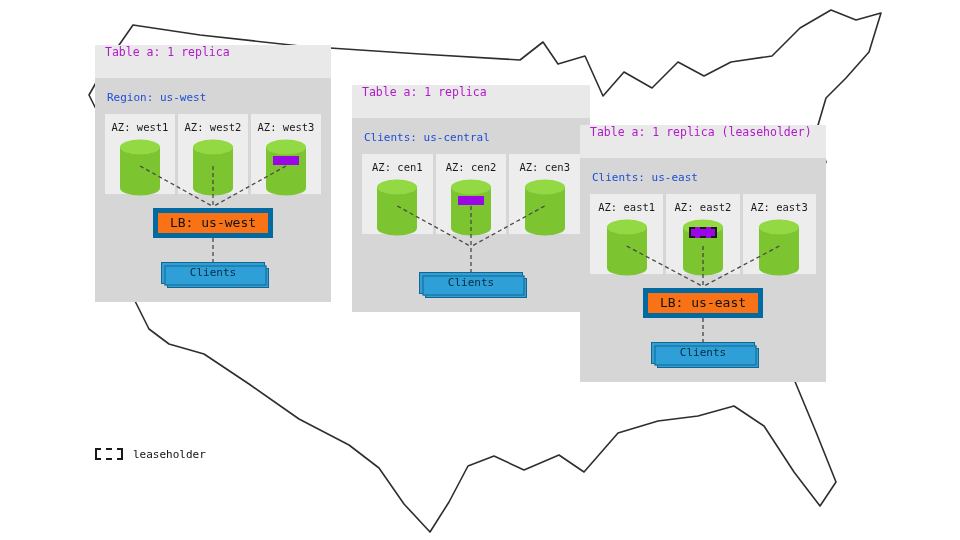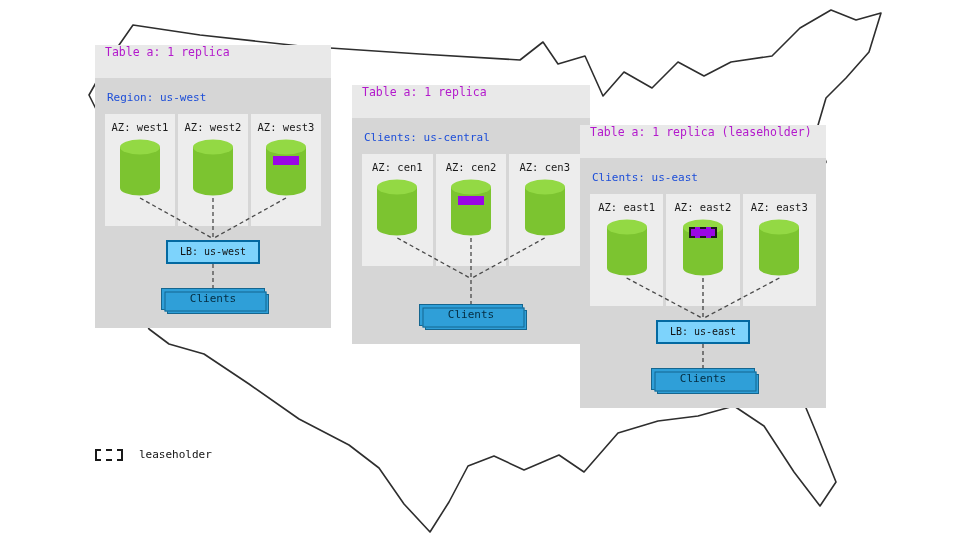--- a/index.html
+++ b/index.html
@@ -10,60 +10,60 @@
   .map-svg { position: absolute; left: 0; top: 0; z-index: 0; }
 
   .panel { position: absolute; background: #d6d6d6; z-index: 2; }
   .panel-header {
     height: 33px; background: #e9e9e9; display: flex; 
     padding: 0 10px; font-size: 11.5px; color: #b319cc; white-space: nowrap;
   }
   .panel-body { padding-bottom: 18px; }
   .region-title { font-size: 11px; line-height: 15px; color: #1d4ed8; margin: 12px 12px 9px 12px; }
 
-  .az-row { display: flex; gap: 3px; margin: 0 10px; height: 112px; }
+  .az-row { display: flex; gap: 3px; margin: 0 10px; height: 80px; }
   .az-cell { flex: 1; background: #ededed; text-align: center; position: relative; }
   .az-label { font-size: 10.5px; line-height: 14px; color: #1a1a1a; padding-top: 6px; white-space: nowrap; }
   .cyl-wrap { position: relative; display: inline-block; margin-top: 5px; }
   .cyl { display: block; }
 
   .replica-marker {
     position: absolute; left: 50%; transform: translateX(-50%);
     top: 17px; width: 26px; height: 9px; background: #9a06e6;
   }
   .replica-marker.leaseholder {
     top: 8px; width: 28px; height: 11px; border: 2px dashed #1a1a1a;
   }
 
   svg.connector { display: block; position: relative; z-index: 1; width: calc(100% - 20px); margin: 0 10px; }
   svg.fan  { height: 44px; margin-top: -30px; }
   svg.drop { height: 24px; }
   .dash { stroke: #4a4a4a; stroke-width: 1.3; stroke-dasharray: 4 3; fill: none; }
 
   .lb-box {
     display: block; width: max-content; margin: 0 auto;
-    background: #7dd3fc; border: 2px solid #0369a1;
-    font-size: 10px; line-height: 14px; padding: 3px 12px; color: #111;
+    background: #f97316; border: 5px solid #0369a1;
+    font-size: 13px; line-height: 14px; padding: 3px 12px; color: #111;
   }
 
   .clients-box {
     position: relative; z-index: 0; width: max-content; margin: 0 auto;
     background: #2f9fd8; border: 1px solid #15668f;
     font-size: 11px; line-height: 14px; padding: 3px 28px; color: #052c40;
   }
   .clients-box::before {
     content: ""; position: absolute; inset: 0; transform: translate(5px,5px);
     background: #2f9fd8; border: 1px solid #15668f; z-index: -2;
   }
   .clients-box::after {
     content: ""; position: absolute; inset: 0; transform: translate(2.5px,2.5px);
     background: #2f9fd8; border: 1px solid #15668f; z-index: -1;
   }
 
-  .legend { position: absolute; left: 95px; top: 448px; z-index: 2; display: flex; align-items: flex-end; gap: 16px; font-size: 11px; color: #111; }
+  .legend { position: absolute; left: 95px; top: 448px; z-index: 2; display: flex; align-items: flex-start; gap: 10px; font-size: 11px; color: #111; }
   .legend-swatch { width: 28px; height: 12px; border: 2px dashed #1a1a1a; background: #fff; }
 </style>
 </head>
 <body>
 
 <div class="stage">
 
   <svg class="map-svg" width="960" height="540" viewBox="0 0 960 540">
     <path d="M133 25 L200 35 L300 46 L420 54 L520 60
              L543 42 L558 64 L585 56 L603 96 L624 72 L652 88 L678 62 L704 76 L731 62

